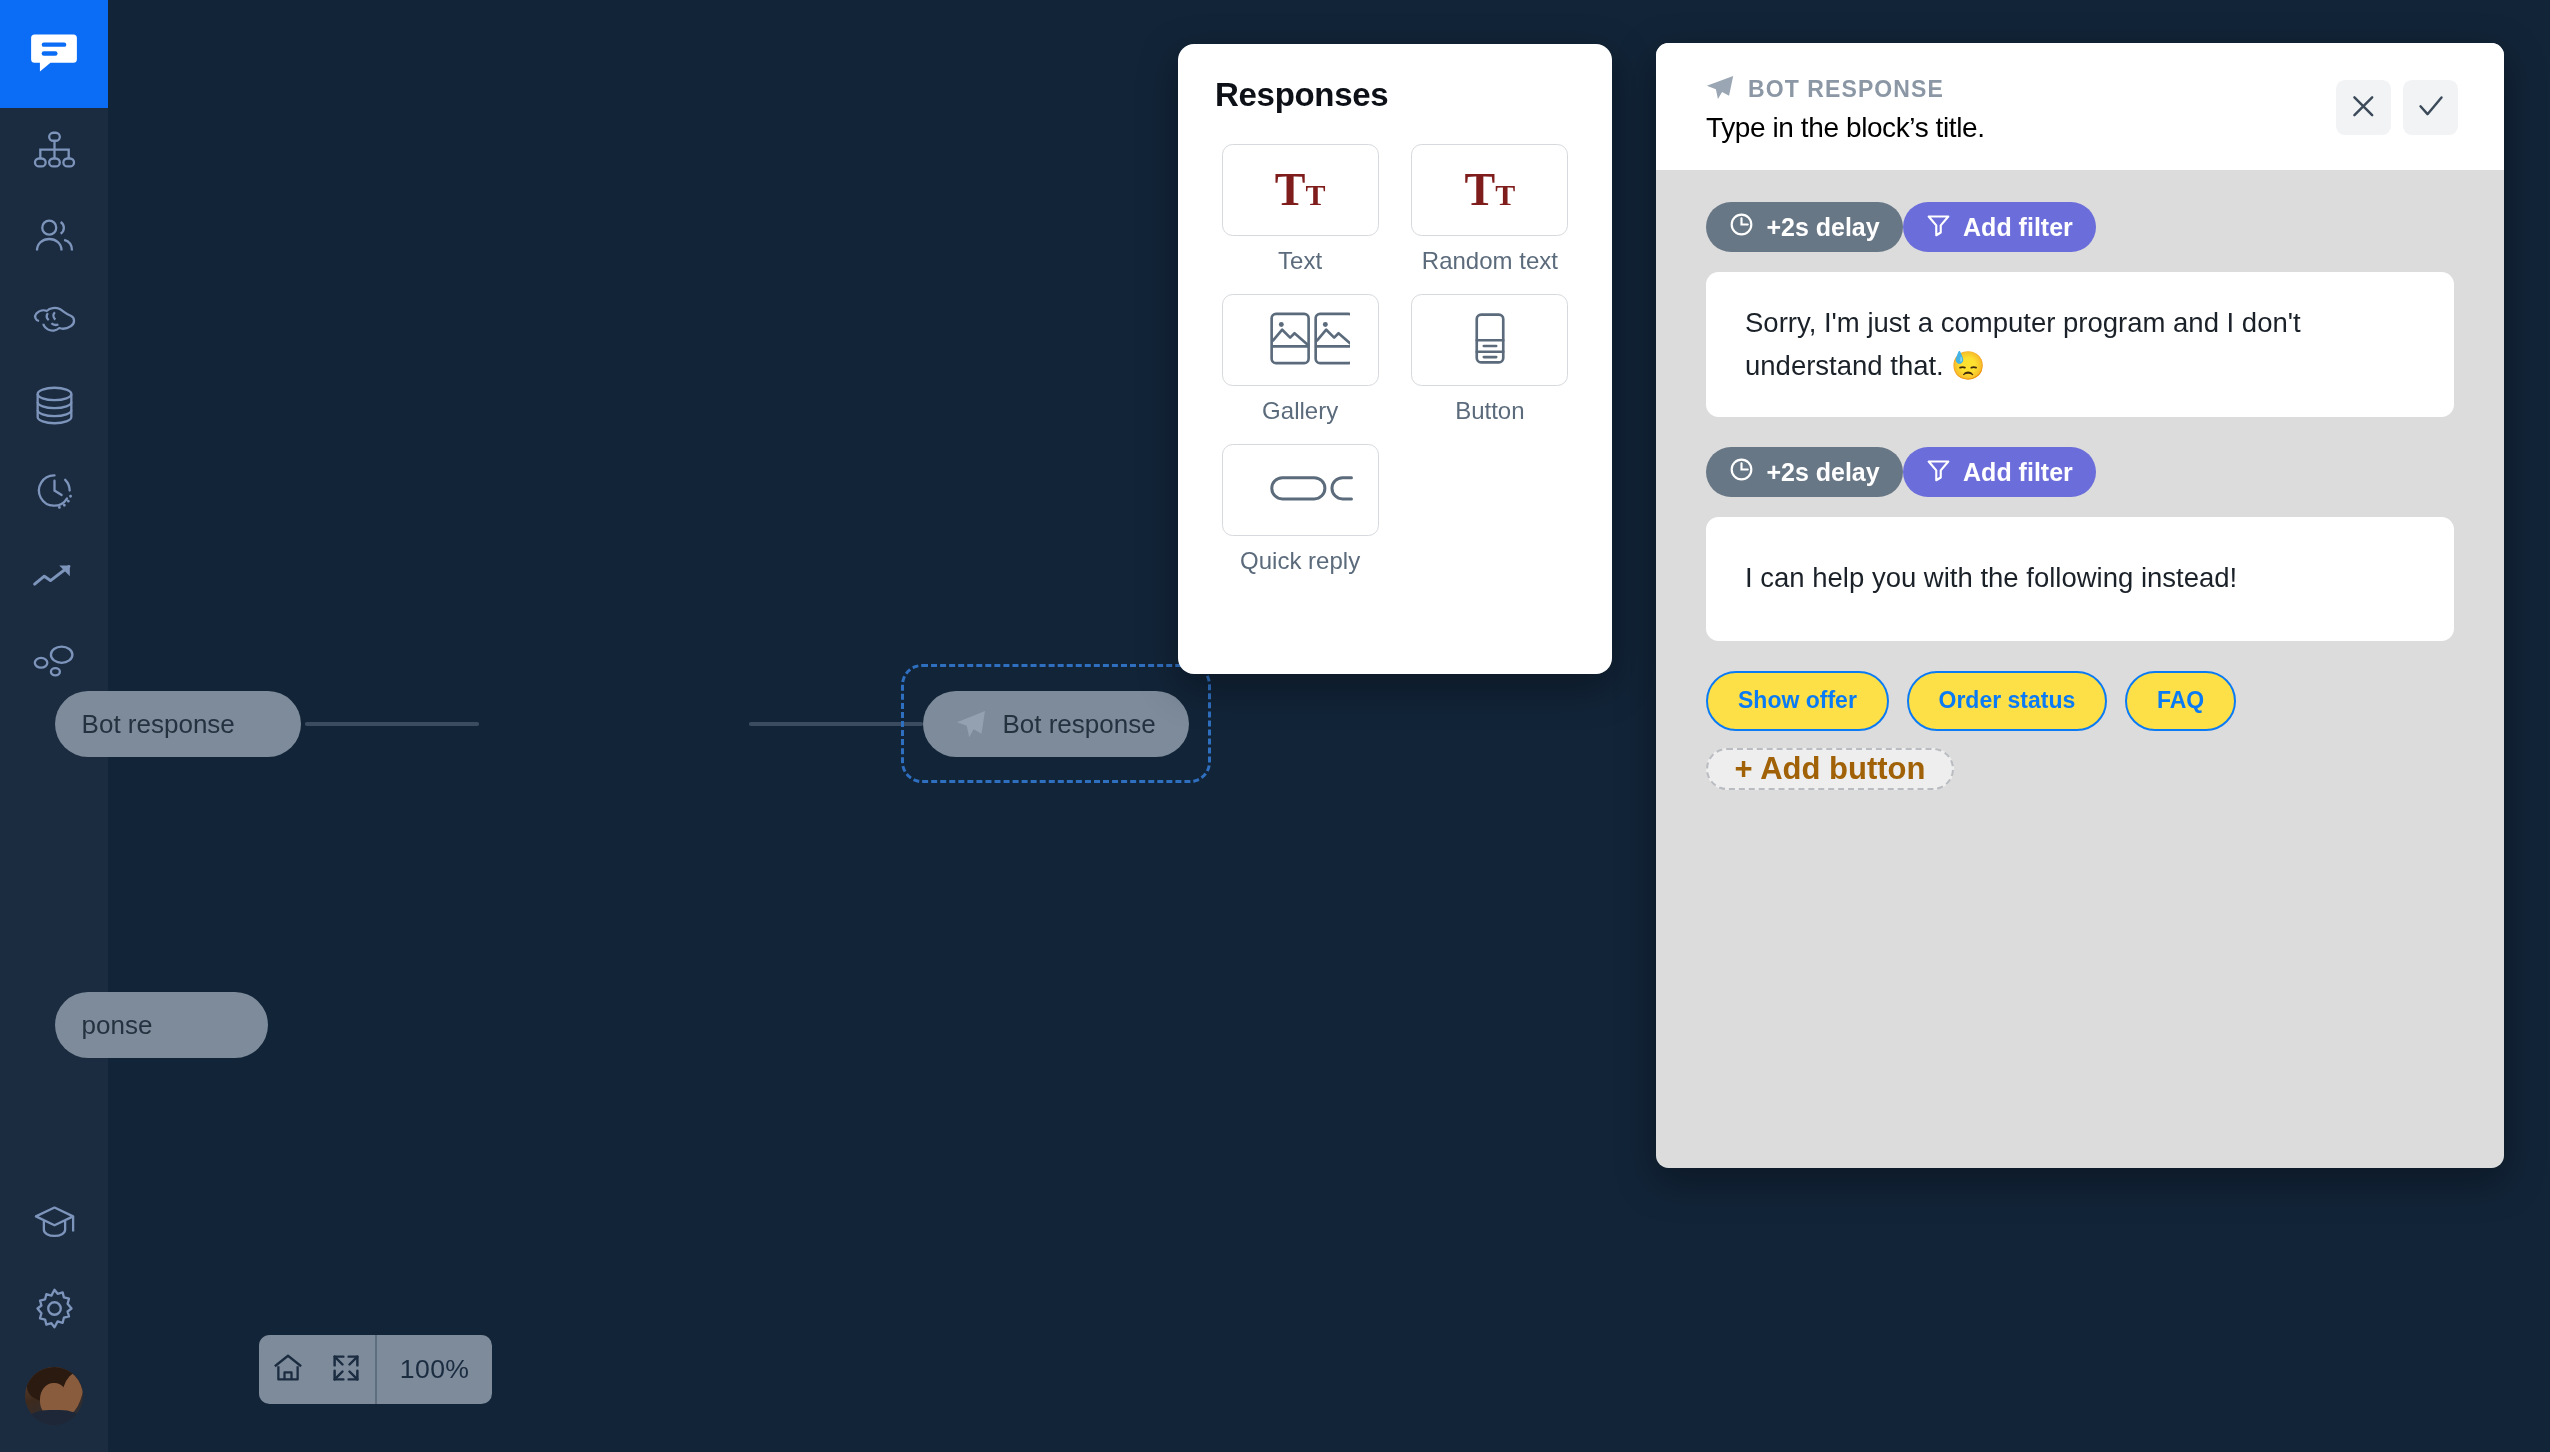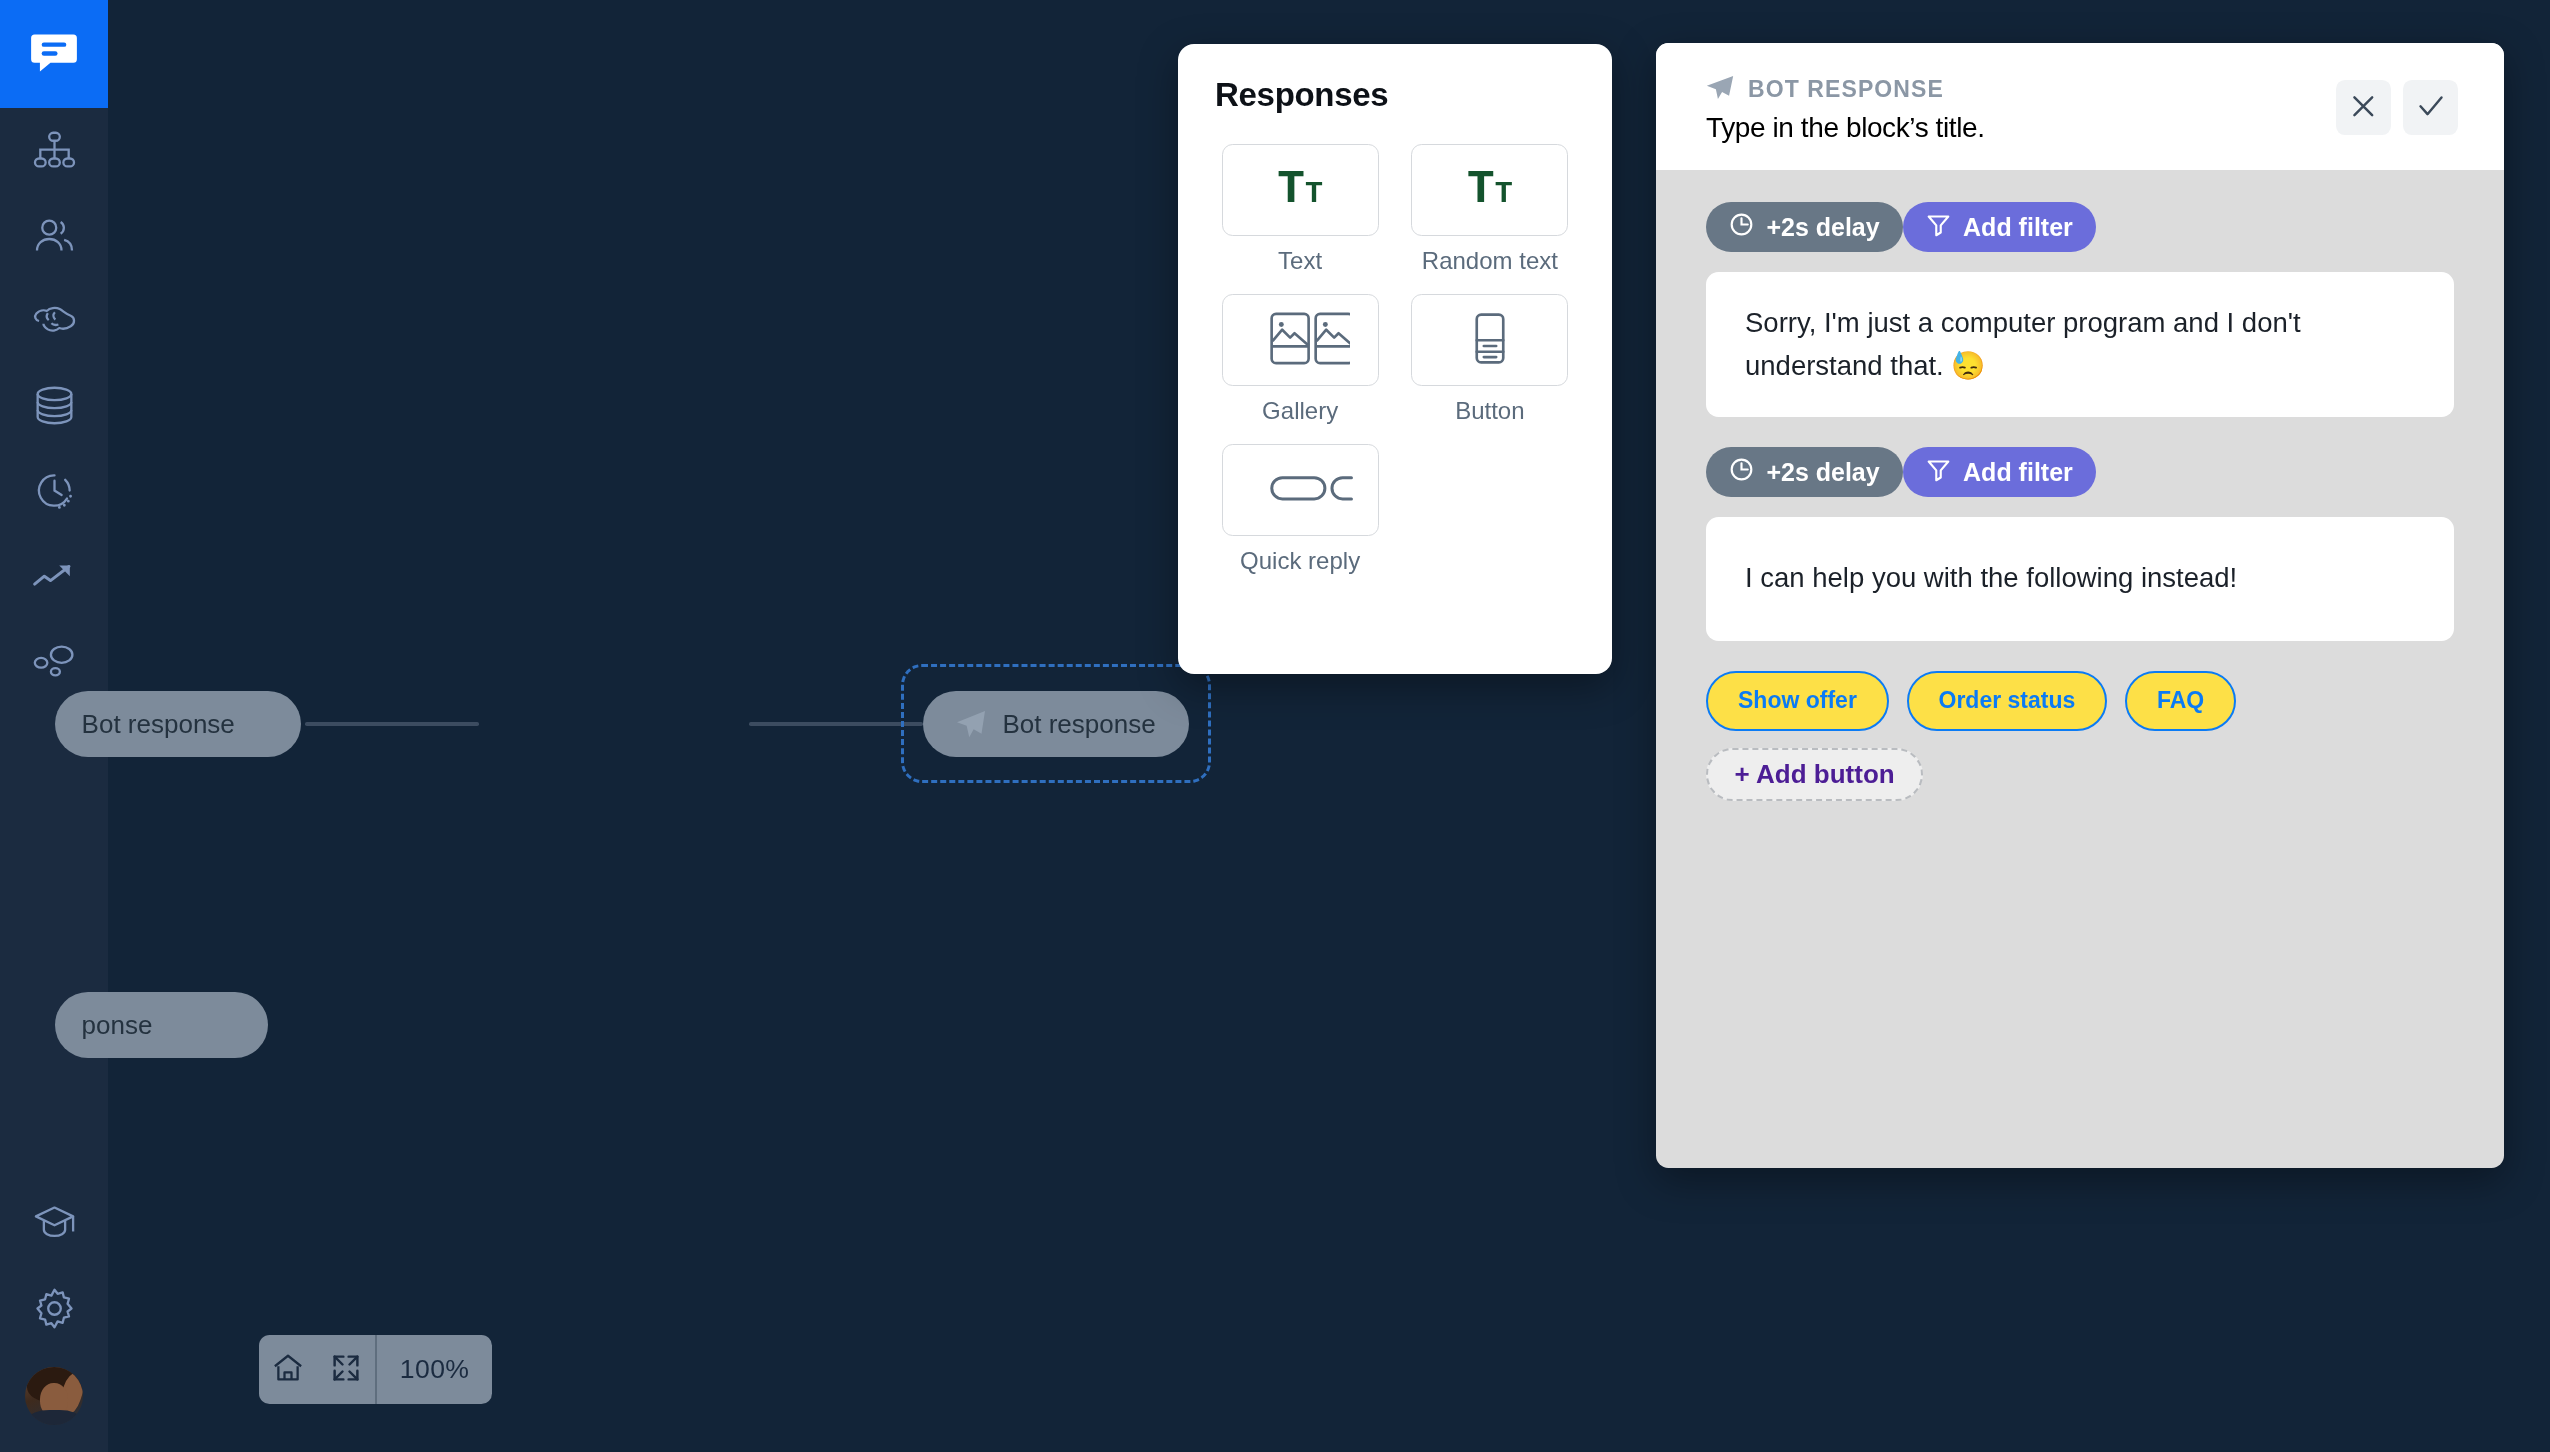--- a/index.html
+++ b/index.html
@@ -110,21 +110,21 @@
   .resp-cell { display: flex; flex-direction: column; align-items: center; }
   .resp-tile {
     width: 157px; height: 92px;
     border: 1.8px solid #d6d9dd; border-radius: 10.6px;
     display: flex; align-items: center; justify-content: center;
     background: #fff; overflow: hidden;
   }
   .resp-label {
     margin-top: 10.6px; font-size: 24px; color: #5b6b7c; white-space: nowrap;
   }
-  .tt-icon { font-family: Liberation Mono, monospace; color: #14532d; line-height: 1; }
+  .tt-icon { font-family: Liberation Serif, serif; color: #7f1d1d; line-height: 1; }
   .tt-icon .big { font-size: 46px; font-weight: 700; }
   .tt-icon .small { font-size: 30px; font-weight: 700; }
 
   
   #editor-panel {
     position: absolute; left: 1656px; top: 43px; width: 848px; height: 1125px;
     border-radius: 12.4px; overflow: hidden;
     background: #dcdcdc;
     box-shadow: 0 12.4px 39px rgba(0,0,0,.35);
   }
@@ -178,23 +178,23 @@
   .msg-box.tall { min-height: 124px; display:flex; align-items:center; }
 
   .btn-row { display: flex; gap: 17.7px; margin-bottom: 17.7px; flex-wrap: wrap; }
   .choice-btn {
     background: #fde047; border: 2.7px solid #0b7bf5; color: #0b7bf5;
     border-radius: 30px; height: 60px; padding: 0 30px;
     font-size: 23px; font-weight: 700; cursor: pointer;
     display: flex; align-items: center; justify-content: center;
   }
   .add-btn {
-    background: #eeeeee; border: 2.7px dashed #b9bcc0; color: #4c1d95;
-    border-radius: 30px; height: 53px; padding: 0 26.6px;
-    font-size: 26px; font-weight: 700; cursor: pointer;
+    background: #eeeeee; border: 2.7px dashed #b9bcc0; color: #a16207;
+    border-radius: 30px; height: 42px; padding: 0 26.6px;
+    font-size: 31px; font-weight: 700; cursor: pointer;
     display: flex; align-items: center; justify-content: center;
   }
 </style>
 </head>
 <body>
 
 <div id="root">
 
   <div id="nav-rail">
 

